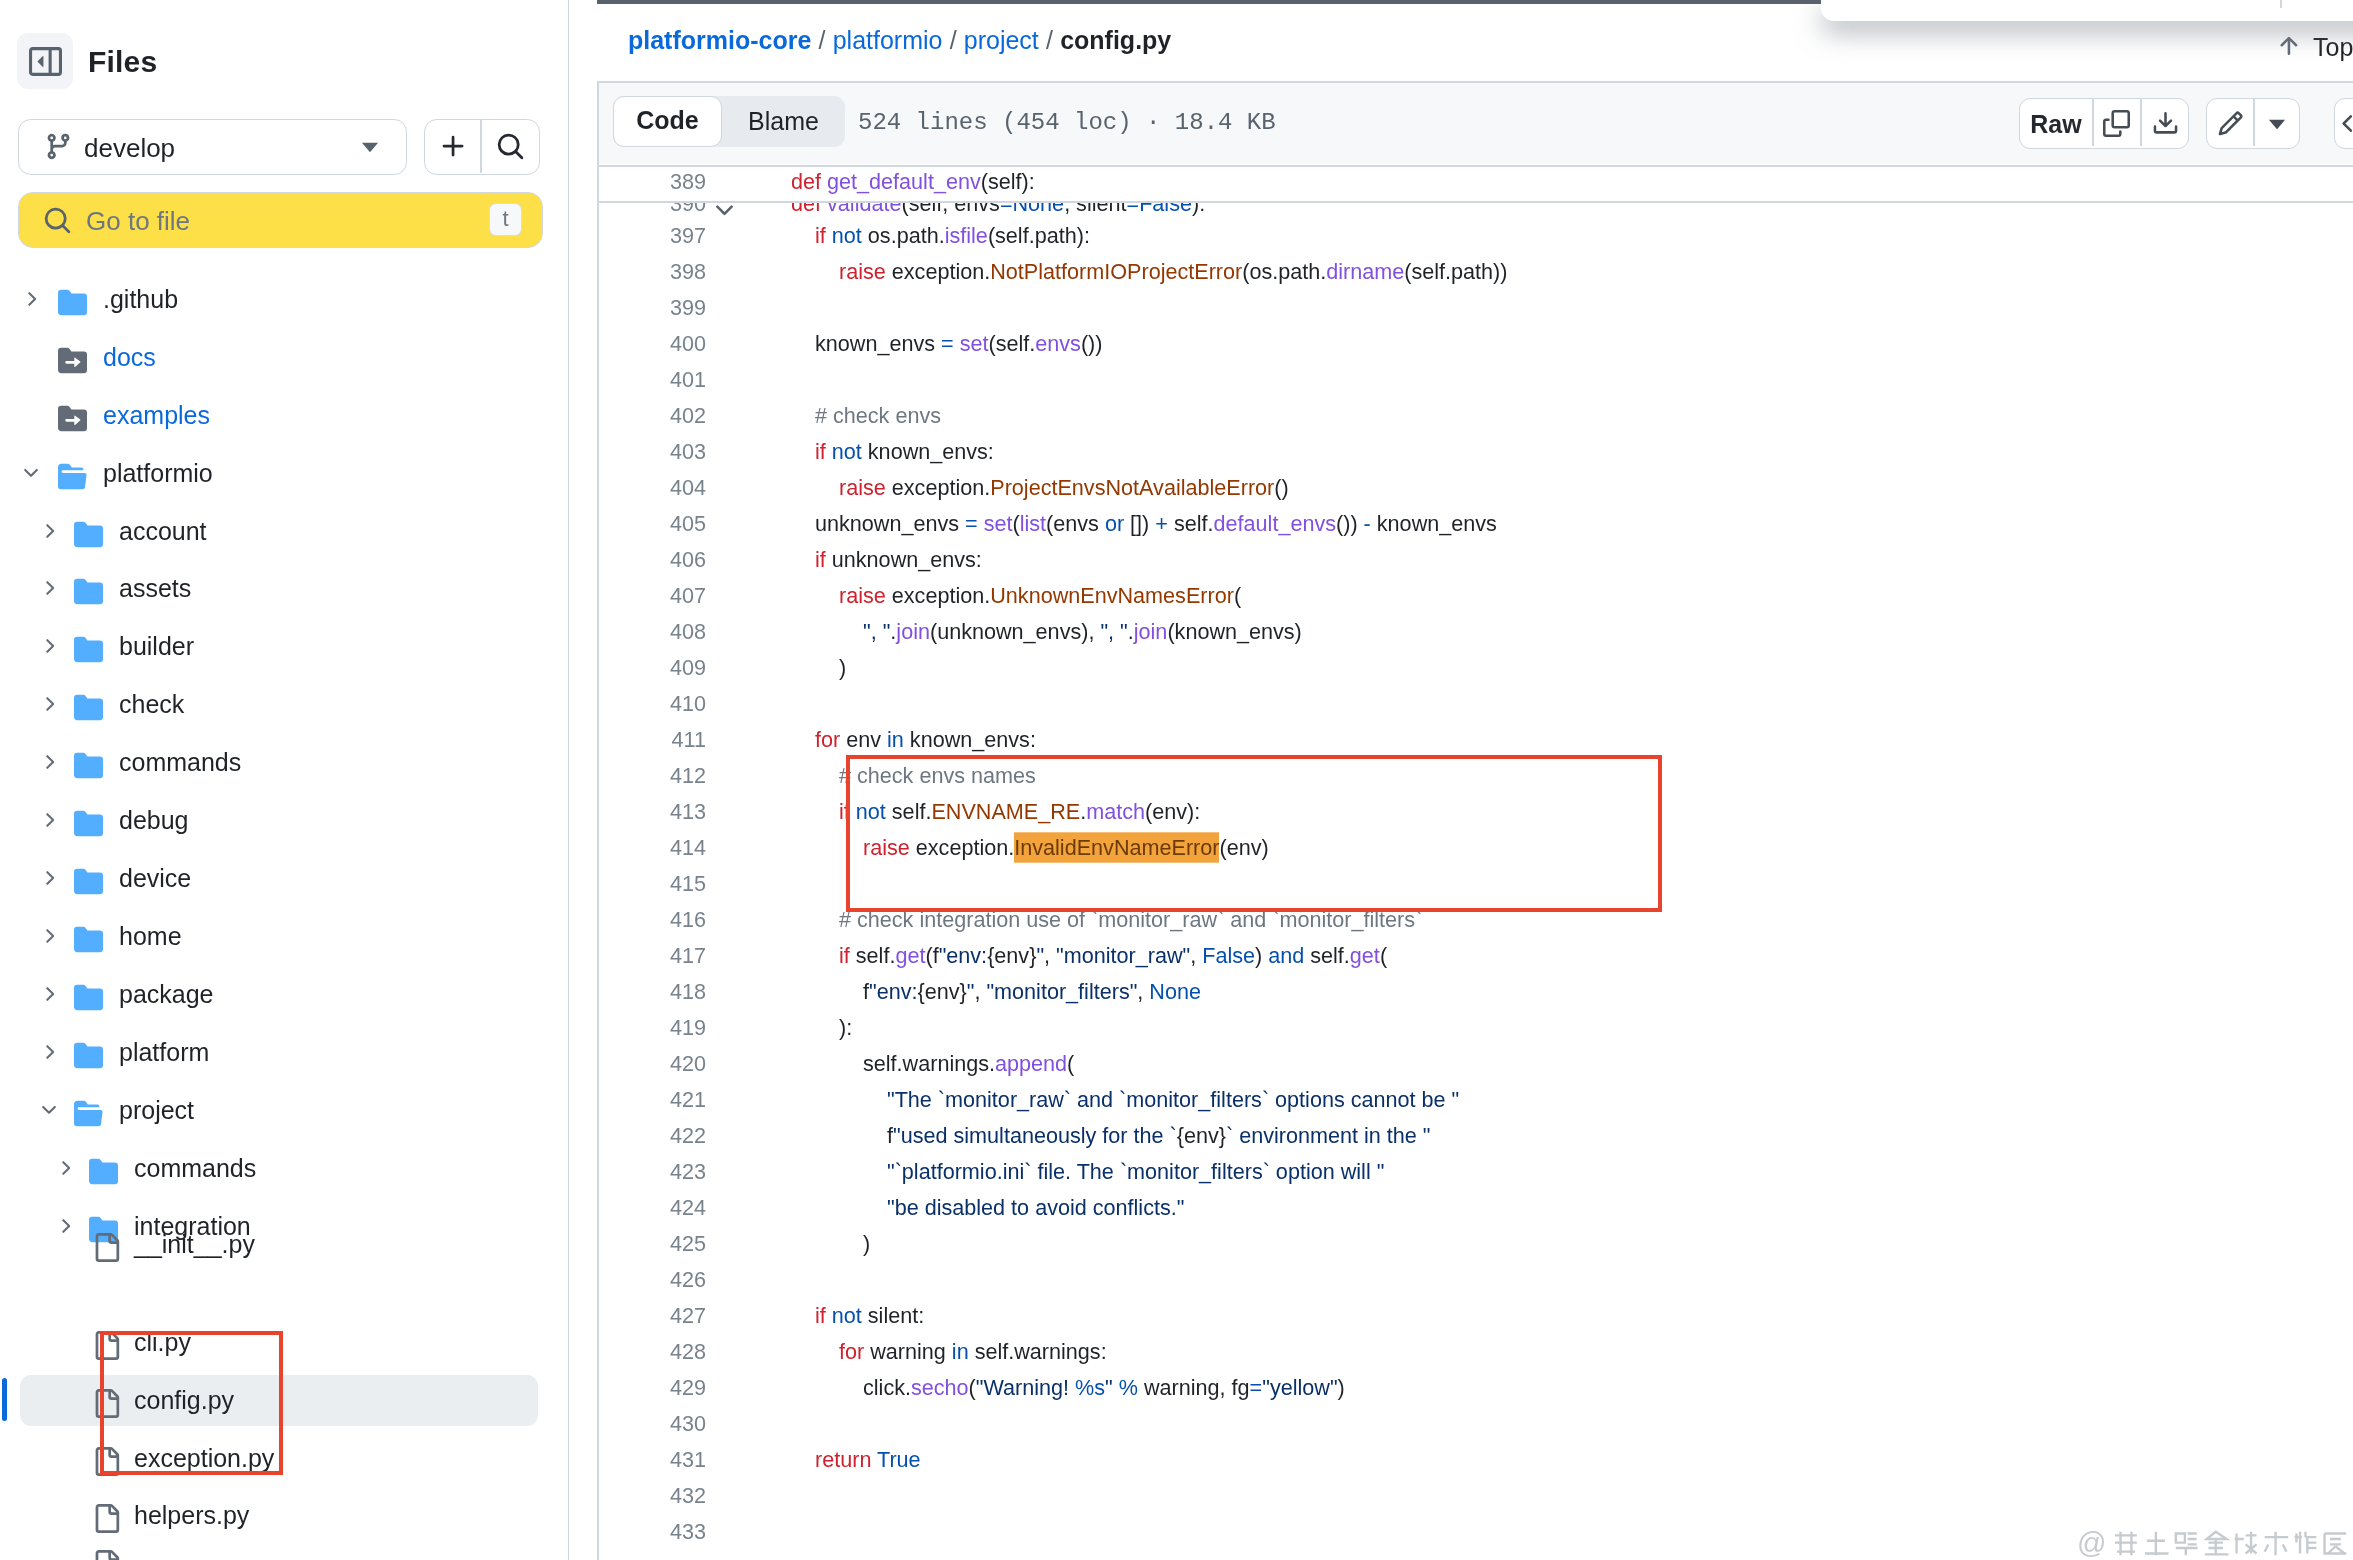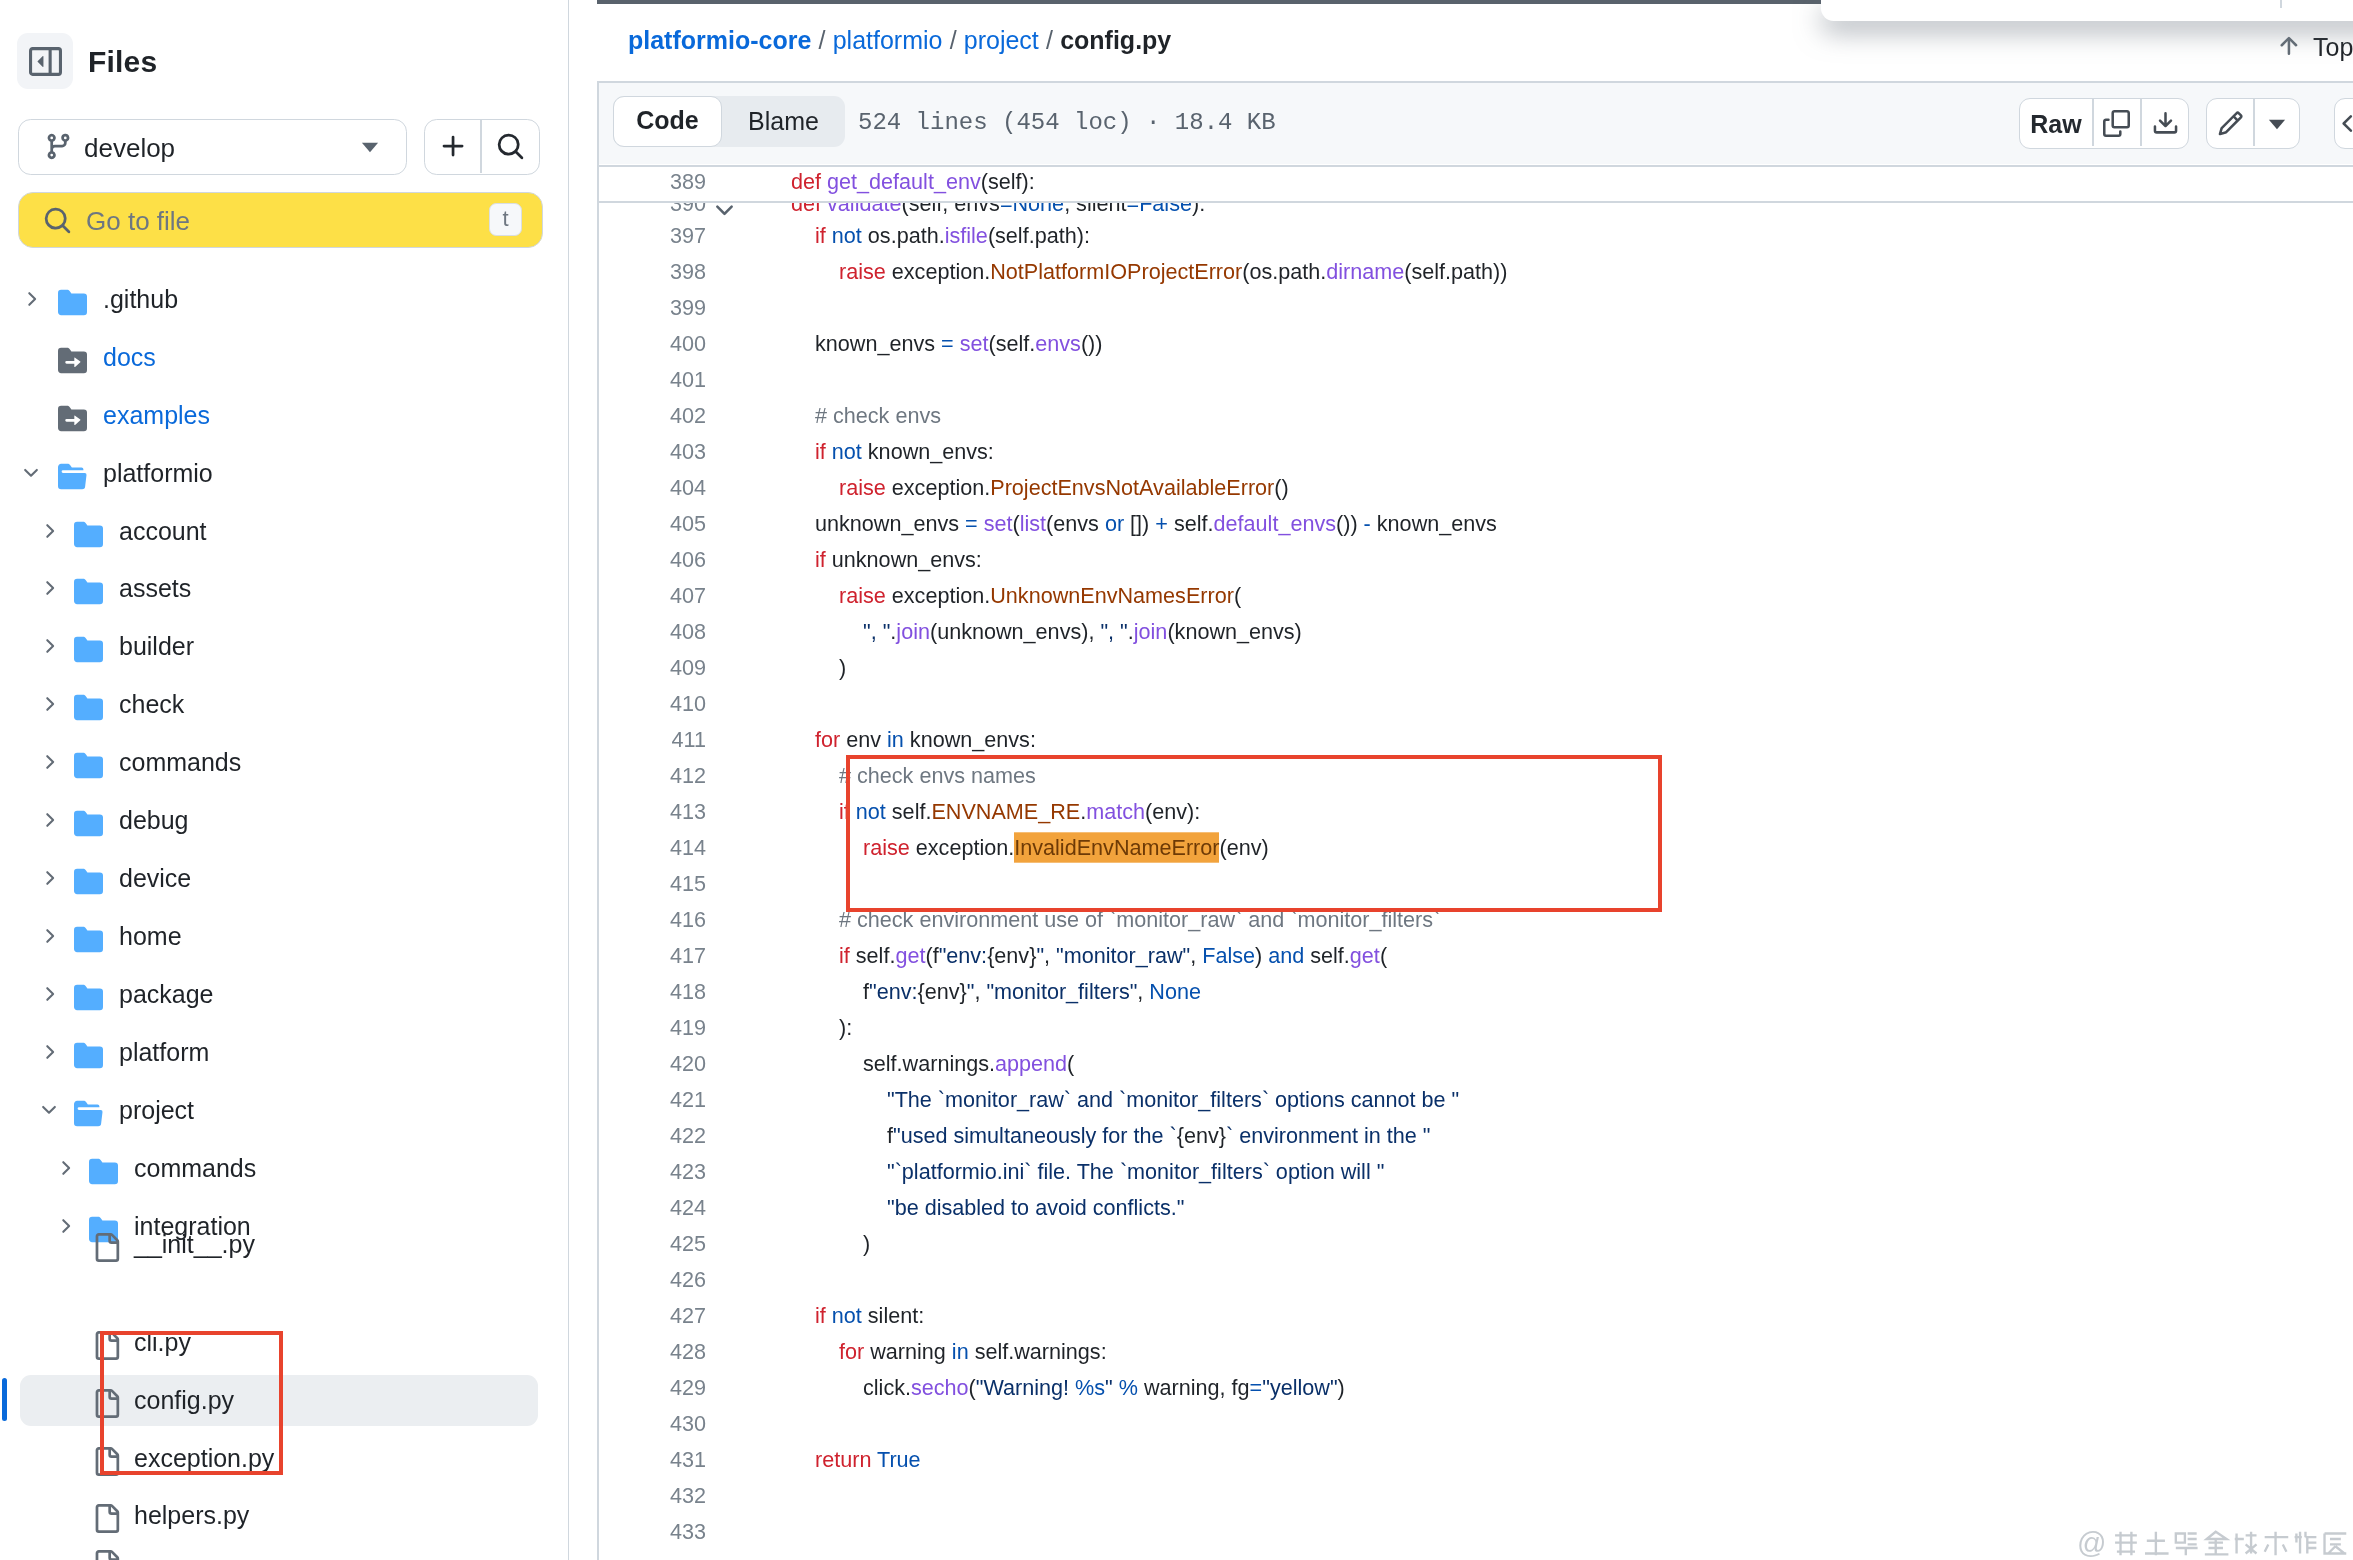--- a/index.html
+++ b/index.html
@@ -453,21 +453,21 @@
       <div class="crow"><span class="ln">406</span><span class="ct">        <span class="k">if</span> unknown_envs:</span></div>
       <div class="crow"><span class="ln">407</span><span class="ct">            <span class="k">raise</span> exception.<span class="cl">UnknownEnvNamesError</span>(</span></div>
       <div class="crow"><span class="ln">408</span><span class="ct">                <span class="s">", "</span>.<span class="fn">join</span>(unknown_envs), <span class="s">", "</span>.<span class="fn">join</span>(known_envs)</span></div>
       <div class="crow"><span class="ln">409</span><span class="ct">            )</span></div>
       <div class="crow"><span class="ln">410</span><span class="ct"></span></div>
       <div class="crow"><span class="ln">411</span><span class="ct">        <span class="k">for</span> env <span class="o">in</span> known_envs:</span></div>
       <div class="crow"><span class="ln">412</span><span class="ct">            <span class="cm"># check envs names</span></span></div>
       <div class="crow"><span class="ln">413</span><span class="ct">            <span class="k">if</span> <span class="o">not</span> self.<span class="cl">ENVNAME_RE</span>.<span class="fn">match</span>(env):</span></div>
       <div class="crow"><span class="ln">414</span><span class="ct">                <span class="k">raise</span> exception.<span class="hl">InvalidEnvNameError</span>(env)</span></div>
       <div class="crow"><span class="ln">415</span><span class="ct"></span></div>
-      <div class="crow"><span class="ln">416</span><span class="ct">            <span class="cm"># check environment use of `monitor_raw` and `monitor_filters`</span></span></div>
+      <div class="crow"><span class="ln">416</span><span class="ct">            <span class="cm"># check integration use of `monitor_raw` and `monitor_filters`</span></span></div>
       <div class="crow"><span class="ln">417</span><span class="ct">            <span class="k">if</span> self.<span class="fn">get</span>(f<span class="s">"env:</span>{env}<span class="s">"</span>, <span class="s">"monitor_raw"</span>, <span class="o">False</span>) <span class="o">and</span> self.<span class="fn">get</span>(</span></div>
       <div class="crow"><span class="ln">418</span><span class="ct">                f<span class="s">"env:</span>{env}<span class="s">"</span>, <span class="s">"monitor_filters"</span>, <span class="o">None</span></span></div>
       <div class="crow"><span class="ln">419</span><span class="ct">            ):</span></div>
       <div class="crow"><span class="ln">420</span><span class="ct">                self.warnings.<span class="fn">append</span>(</span></div>
       <div class="crow"><span class="ln">421</span><span class="ct">                    <span class="s">"The `monitor_raw` and `monitor_filters` options cannot be "</span></span></div>
       <div class="crow"><span class="ln">422</span><span class="ct">                    f<span class="s">"used simultaneously for the `</span>{env}<span class="s">` environment in the "</span></span></div>
       <div class="crow"><span class="ln">423</span><span class="ct">                    <span class="s">"`platformio.ini` file. The `monitor_filters` option will "</span></span></div>
       <div class="crow"><span class="ln">424</span><span class="ct">                    <span class="s">"be disabled to avoid conflicts."</span></span></div>
       <div class="crow"><span class="ln">425</span><span class="ct">                )</span></div>
       <div class="crow"><span class="ln">426</span><span class="ct"></span></div>

